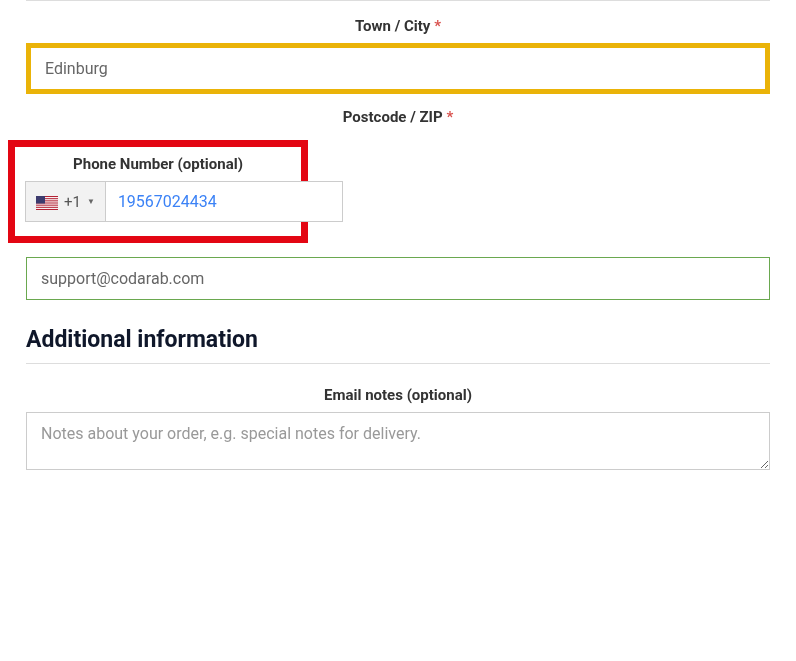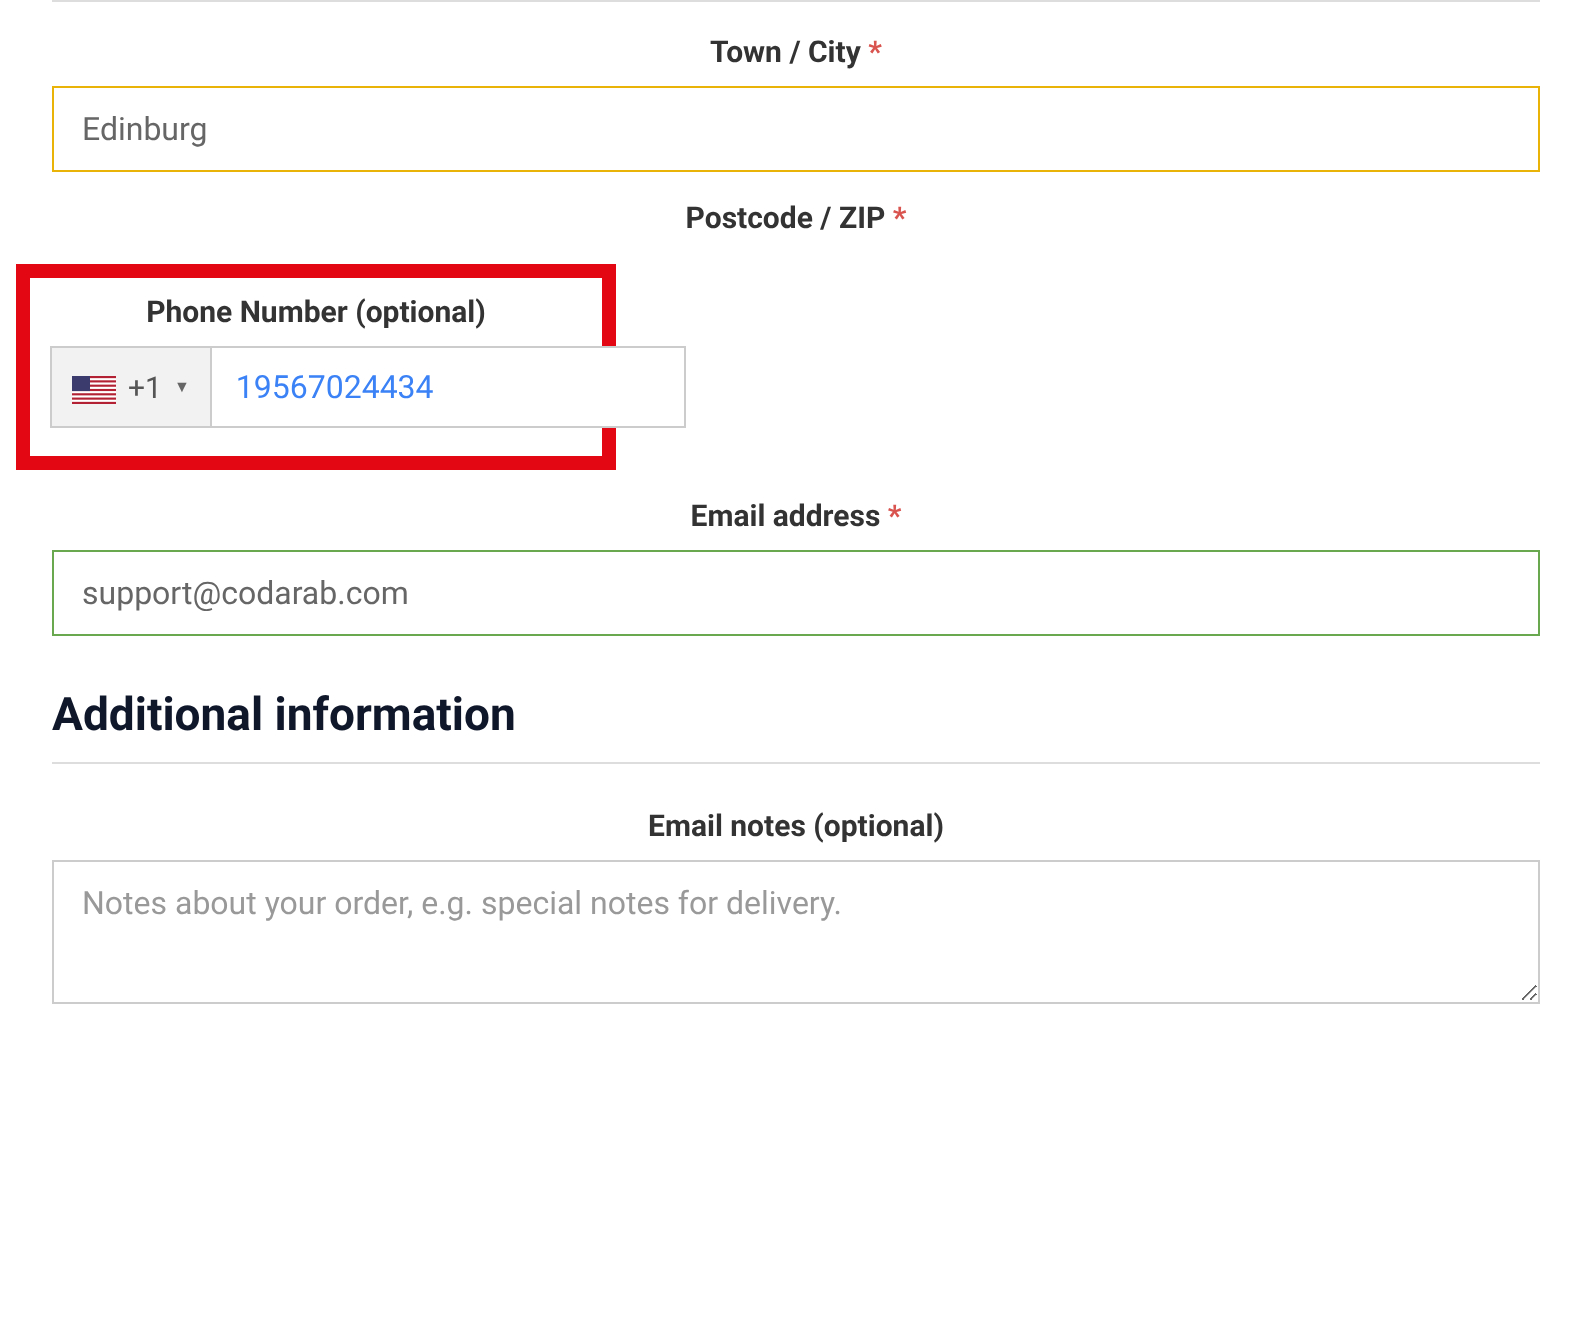--- a/index.html
+++ b/index.html
@@ -26,21 +26,21 @@
       text-align: center;
     }
     .required {
       color: #d9534f;
     }
     .form-input {
       width: 100%;
       padding: 11px 14px;
       font-size: 16px;
       color: #666;
-      border: 1px solid #eab308;
+      border: 5px solid #eab308;
       background: #fff;
       outline: none;
       font-family: inherit;
     }
     .form-input.greenborder {
       border: 1px solid #6aa84f;
     }
     .highlight-box {
       border: 7px solid #e30613;
       padding: 8px 10px 14px 10px;
@@ -98,21 +98,21 @@
       border-top: 1px solid #ddd;
       margin-bottom: 22px;
     }
     .form-textarea {
       width: 100%;
       padding: 11px 14px;
       font-size: 16px;
       color: #a21caf;
       border: 1px solid #ccc;
       resize: both;
-      height: 72px;
+      height: 58px;
       font-family: inherit;
       outline: none;
     }
     .form-textarea::placeholder {
       color: #999;
     }
     .partial-top {
       height: 1px;
       border-bottom: 1px solid #ddd;
       margin-bottom: 16px;
@@ -155,24 +155,20 @@
         </svg>
       </span>
       <span class="dialcode">+1</span>
       <span class="flag-caret">▼</span>
     </div>
     <input type="text" class="phone-input" value="19567024434" style="">
   </div>
 </div>
 
 <div class="form-group">
-  <label class="form-label">
-    <span>Email address</span>
-    <span class="required">*</span>
-  </label>
   <input type="text" class="form-input greenborder" value="support@codarab.com" style="">
 </div>
 
 <h2 class="section-heading">Additional information</h2>
 <hr class="divider">
 
 <div class="form-group">
   <label class="form-label">Email notes (optional)</label>
   <textarea class="form-textarea" placeholder="Notes about your order, e.g. special notes for delivery." style=""></textarea>
 </div>

